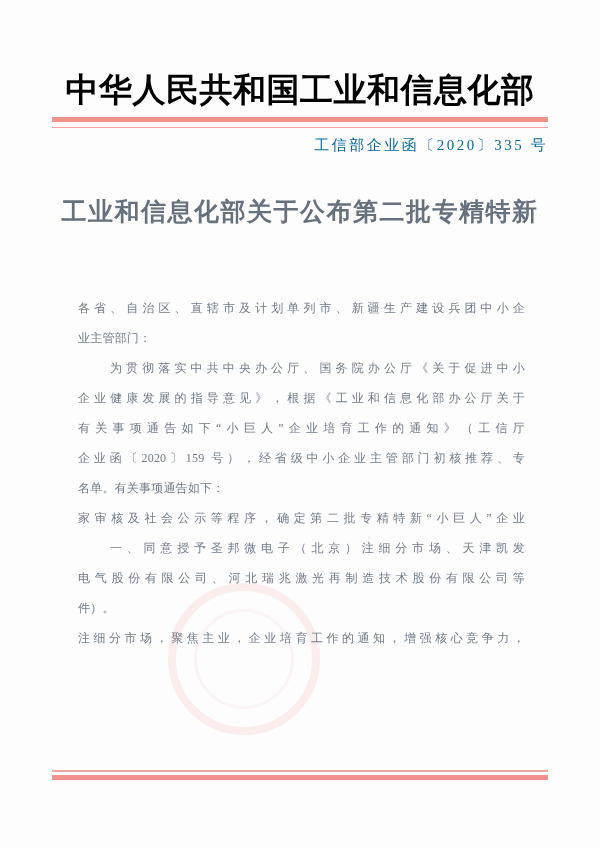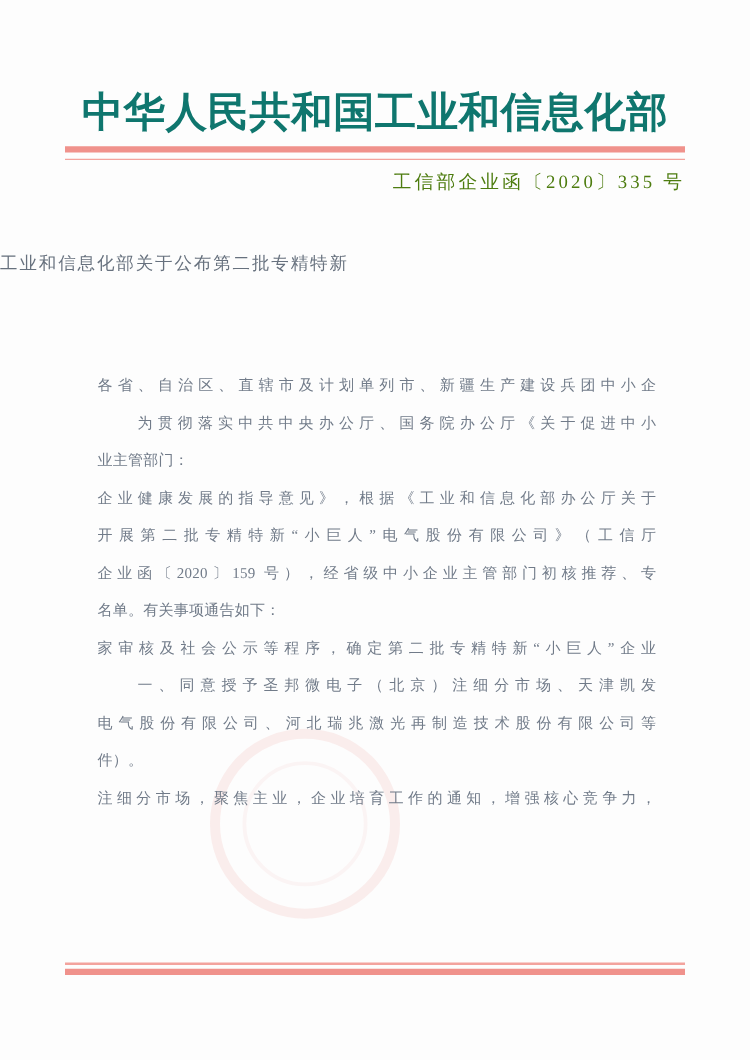--- a/index.html
+++ b/index.html
@@ -14,44 +14,44 @@
     position: absolute; inset: 0;
     background: #fdfdfd;
   }
   
   .org-name {
     position: absolute;
     top: 68px; left: 0; right: 0;
     text-align: center;
     font-size: 33px;
     font-weight: bold;
-    color: #0f766e;
+    color: #000000;
     letter-spacing: 0.5px;
     white-space: nowrap;
   }
   
   .rule-header { position: absolute; left: 52px; right: 52px; top: 117px; }
   .rule-header .bar-thick { height: 4.5px; background: #f0928c; }
   .rule-header .bar-thin { height: 1.5px; background: #f3a39d; margin-top: 5px; }
   
   .doc-number {
     position: absolute;
     top: 136px; right: 52px;
     font-size: 15px;
-    color: #4d7c0f;
+    color: #0369a1;
     letter-spacing: 2.5px;
     white-space: nowrap;
   }
   
   .doc-title {
     position: absolute;
     top: 195px; left: 0; right: 0;
-    text-align: left;
-    font-size: 14px;
-    font-weight: normal;
+    text-align: center;
+    font-size: 25px;
+    font-weight: bold;
     line-height: 34px;
     color: #67717e;
     letter-spacing: 1.5px;
   }
   
   .doc-body {
     position: absolute;
     top: 293px; left: 78px; width: 447px;
     font-size: 12px;
     line-height: 30px;
@@ -101,24 +101,24 @@
   <div class="doc-number">工信部企业函〔2020〕335 号</div>
 
   <div class="doc-title">
     <span>工业和信息化部关于公布第二批专精特新</span><br>
   </div>
 
   <div class="seal-watermark"></div>
 
   <div class="doc-body">
       <div class="body-line">各省、自治区、直辖市及计划单列市、新疆生产建设兵团中小企</div>
+      <div class="body-line last">业主管部门：</div>
       <div class="body-line indent">为贯彻落实中共中央办公厅、国务院办公厅《关于促进中小</div>
-      <div class="body-line last">业主管部门：</div>
       <div class="body-line">企业健康发展的指导意见》，根据《工业和信息化部办公厅关于</div>
-      <div class="body-line">开展第二批专精特新“小巨人”电气股份有限公司》（工信厅</div>
+      <div class="body-line">有关事项通告如下“小巨人”企业培育工作的通知》（工信厅</div>
       <div class="body-line">企业函〔2020〕159 号），经省级中小企业主管部门初核推荐、专</div>
       <div class="body-line last">名单。有关事项通告如下：</div>
       <div class="body-line">家审核及社会公示等程序，确定第二批专精特新“小巨人”企业</div>
       <div class="body-line indent">一、同意授予圣邦微电子（北京）注细分市场、天津凯发</div>
       <div class="body-line">电气股份有限公司、河北瑞兆激光再制造技术股份有限公司等</div>
       <div class="body-line last">件）。</div>
       <div class="body-line">注细分市场，聚焦主业，企业培育工作的通知，增强核心竞争力，</div>
     </div>
 
   <div class="rule-footer">

